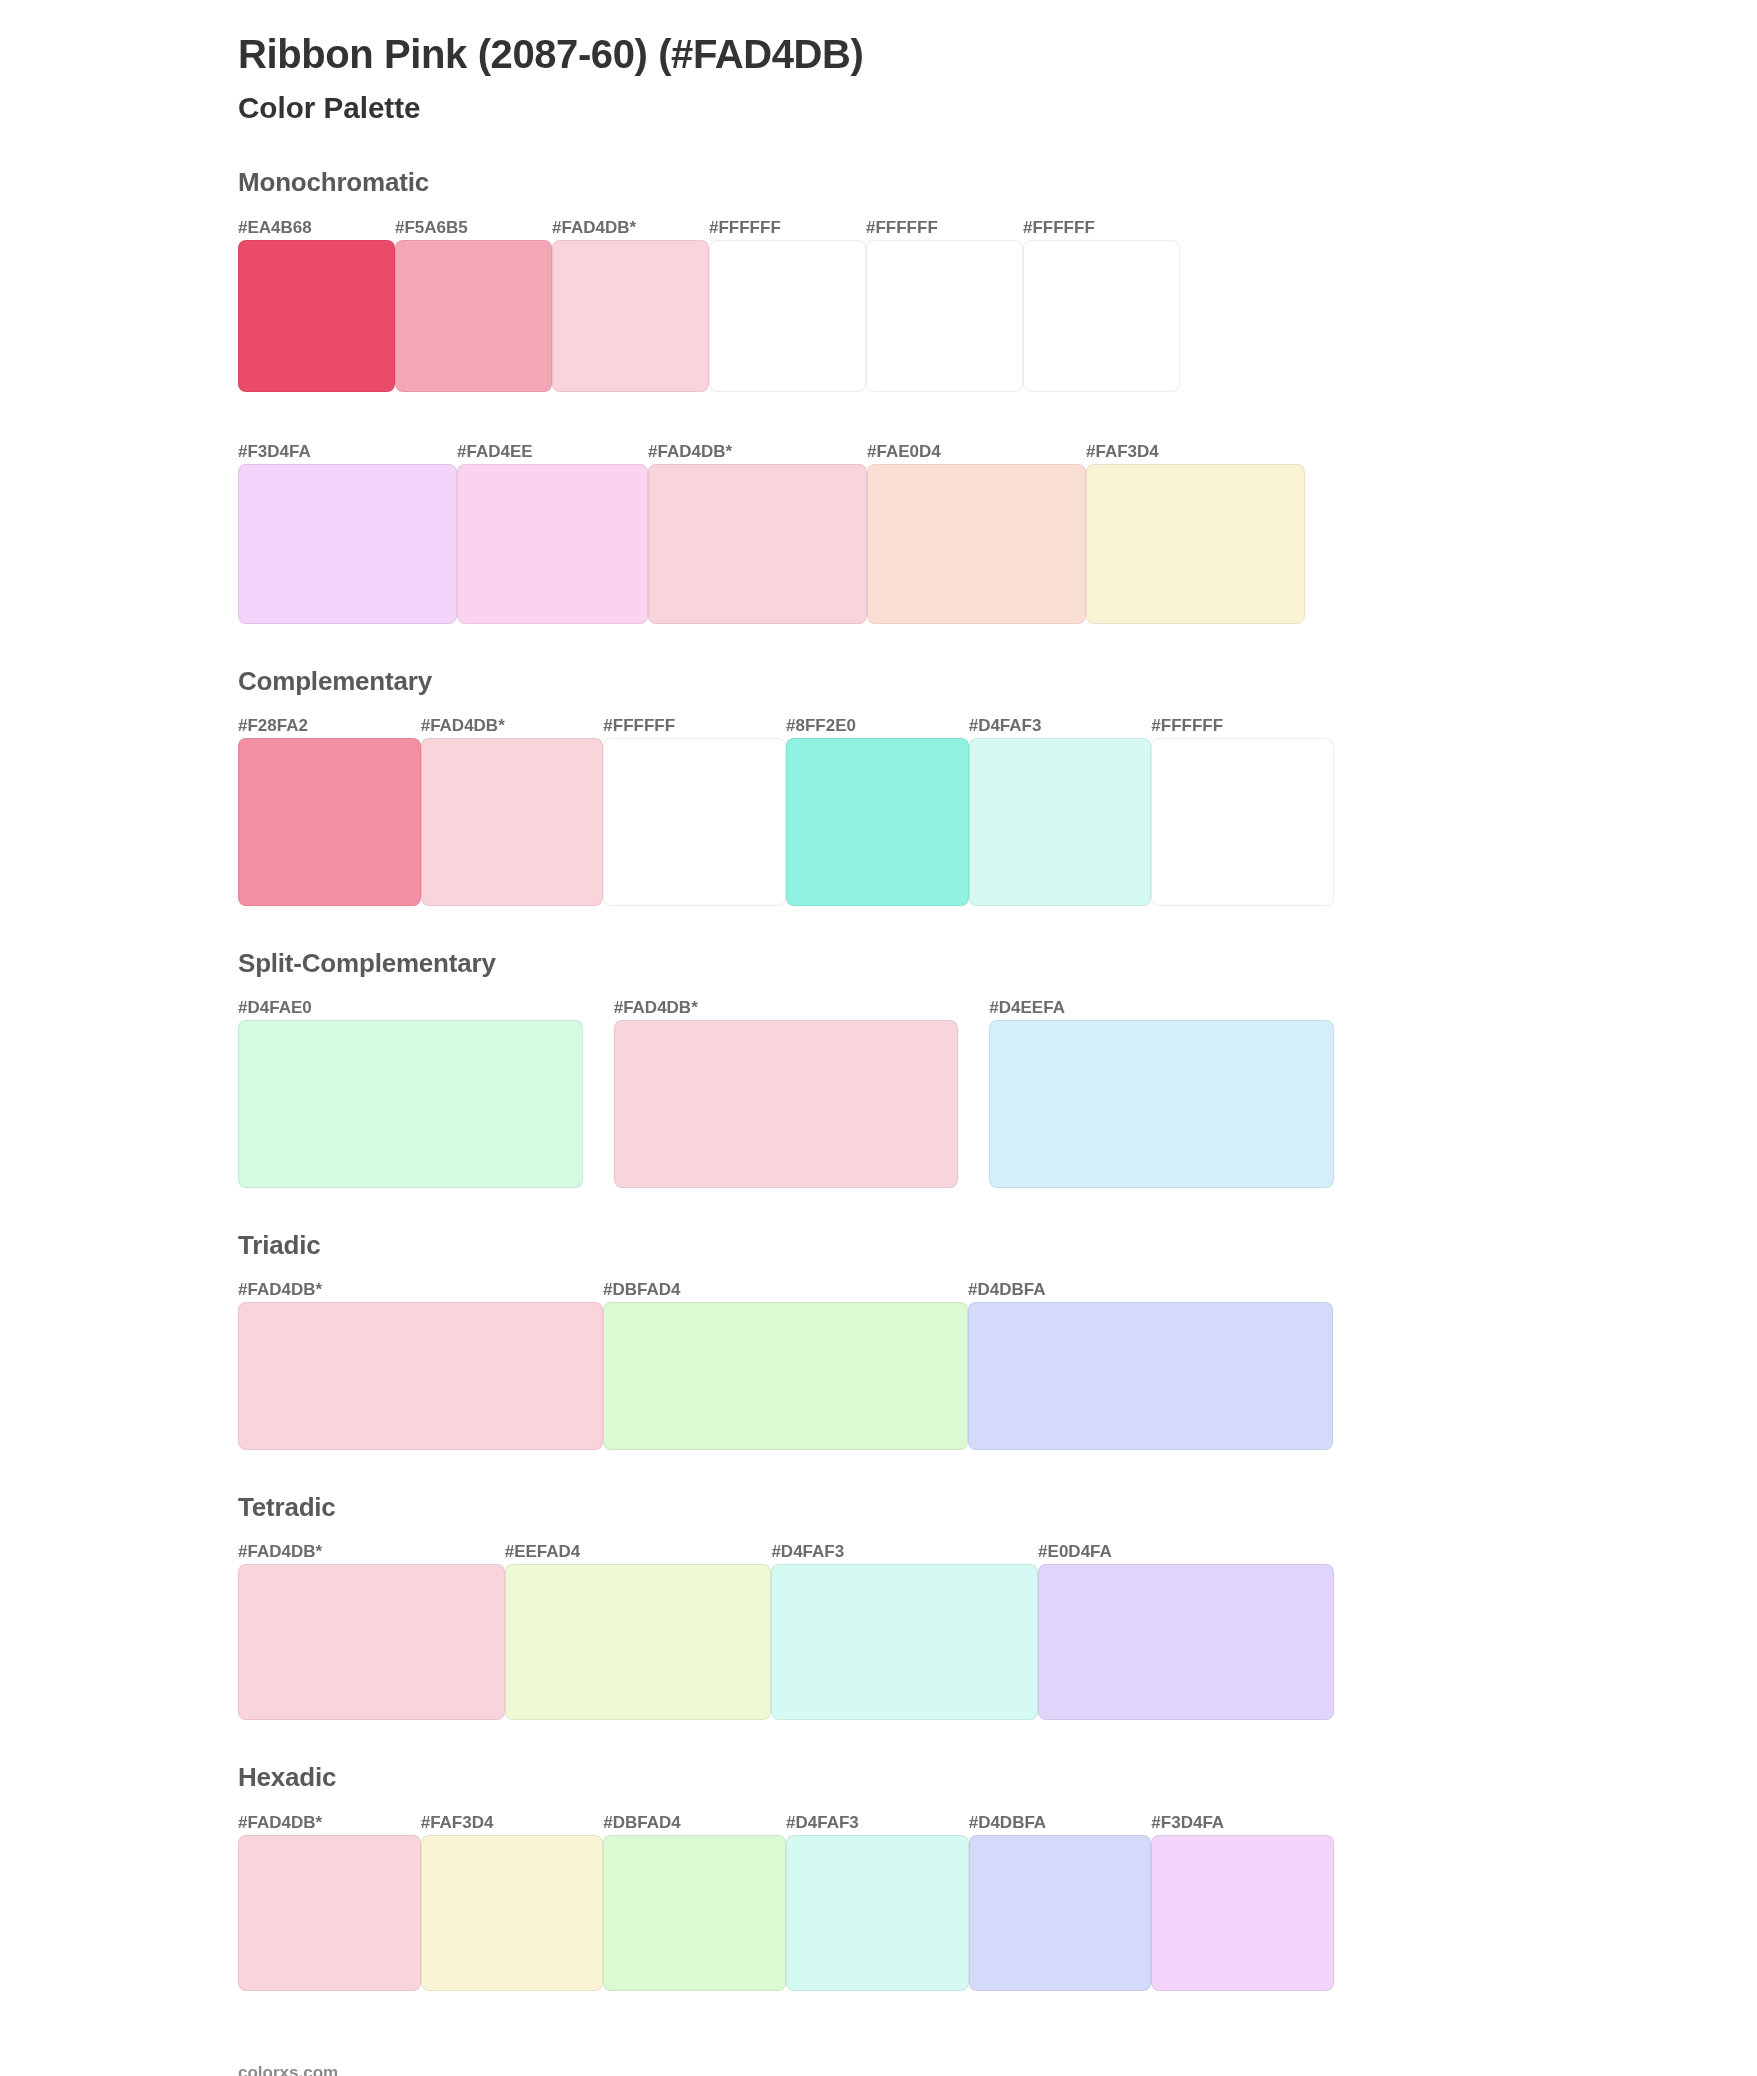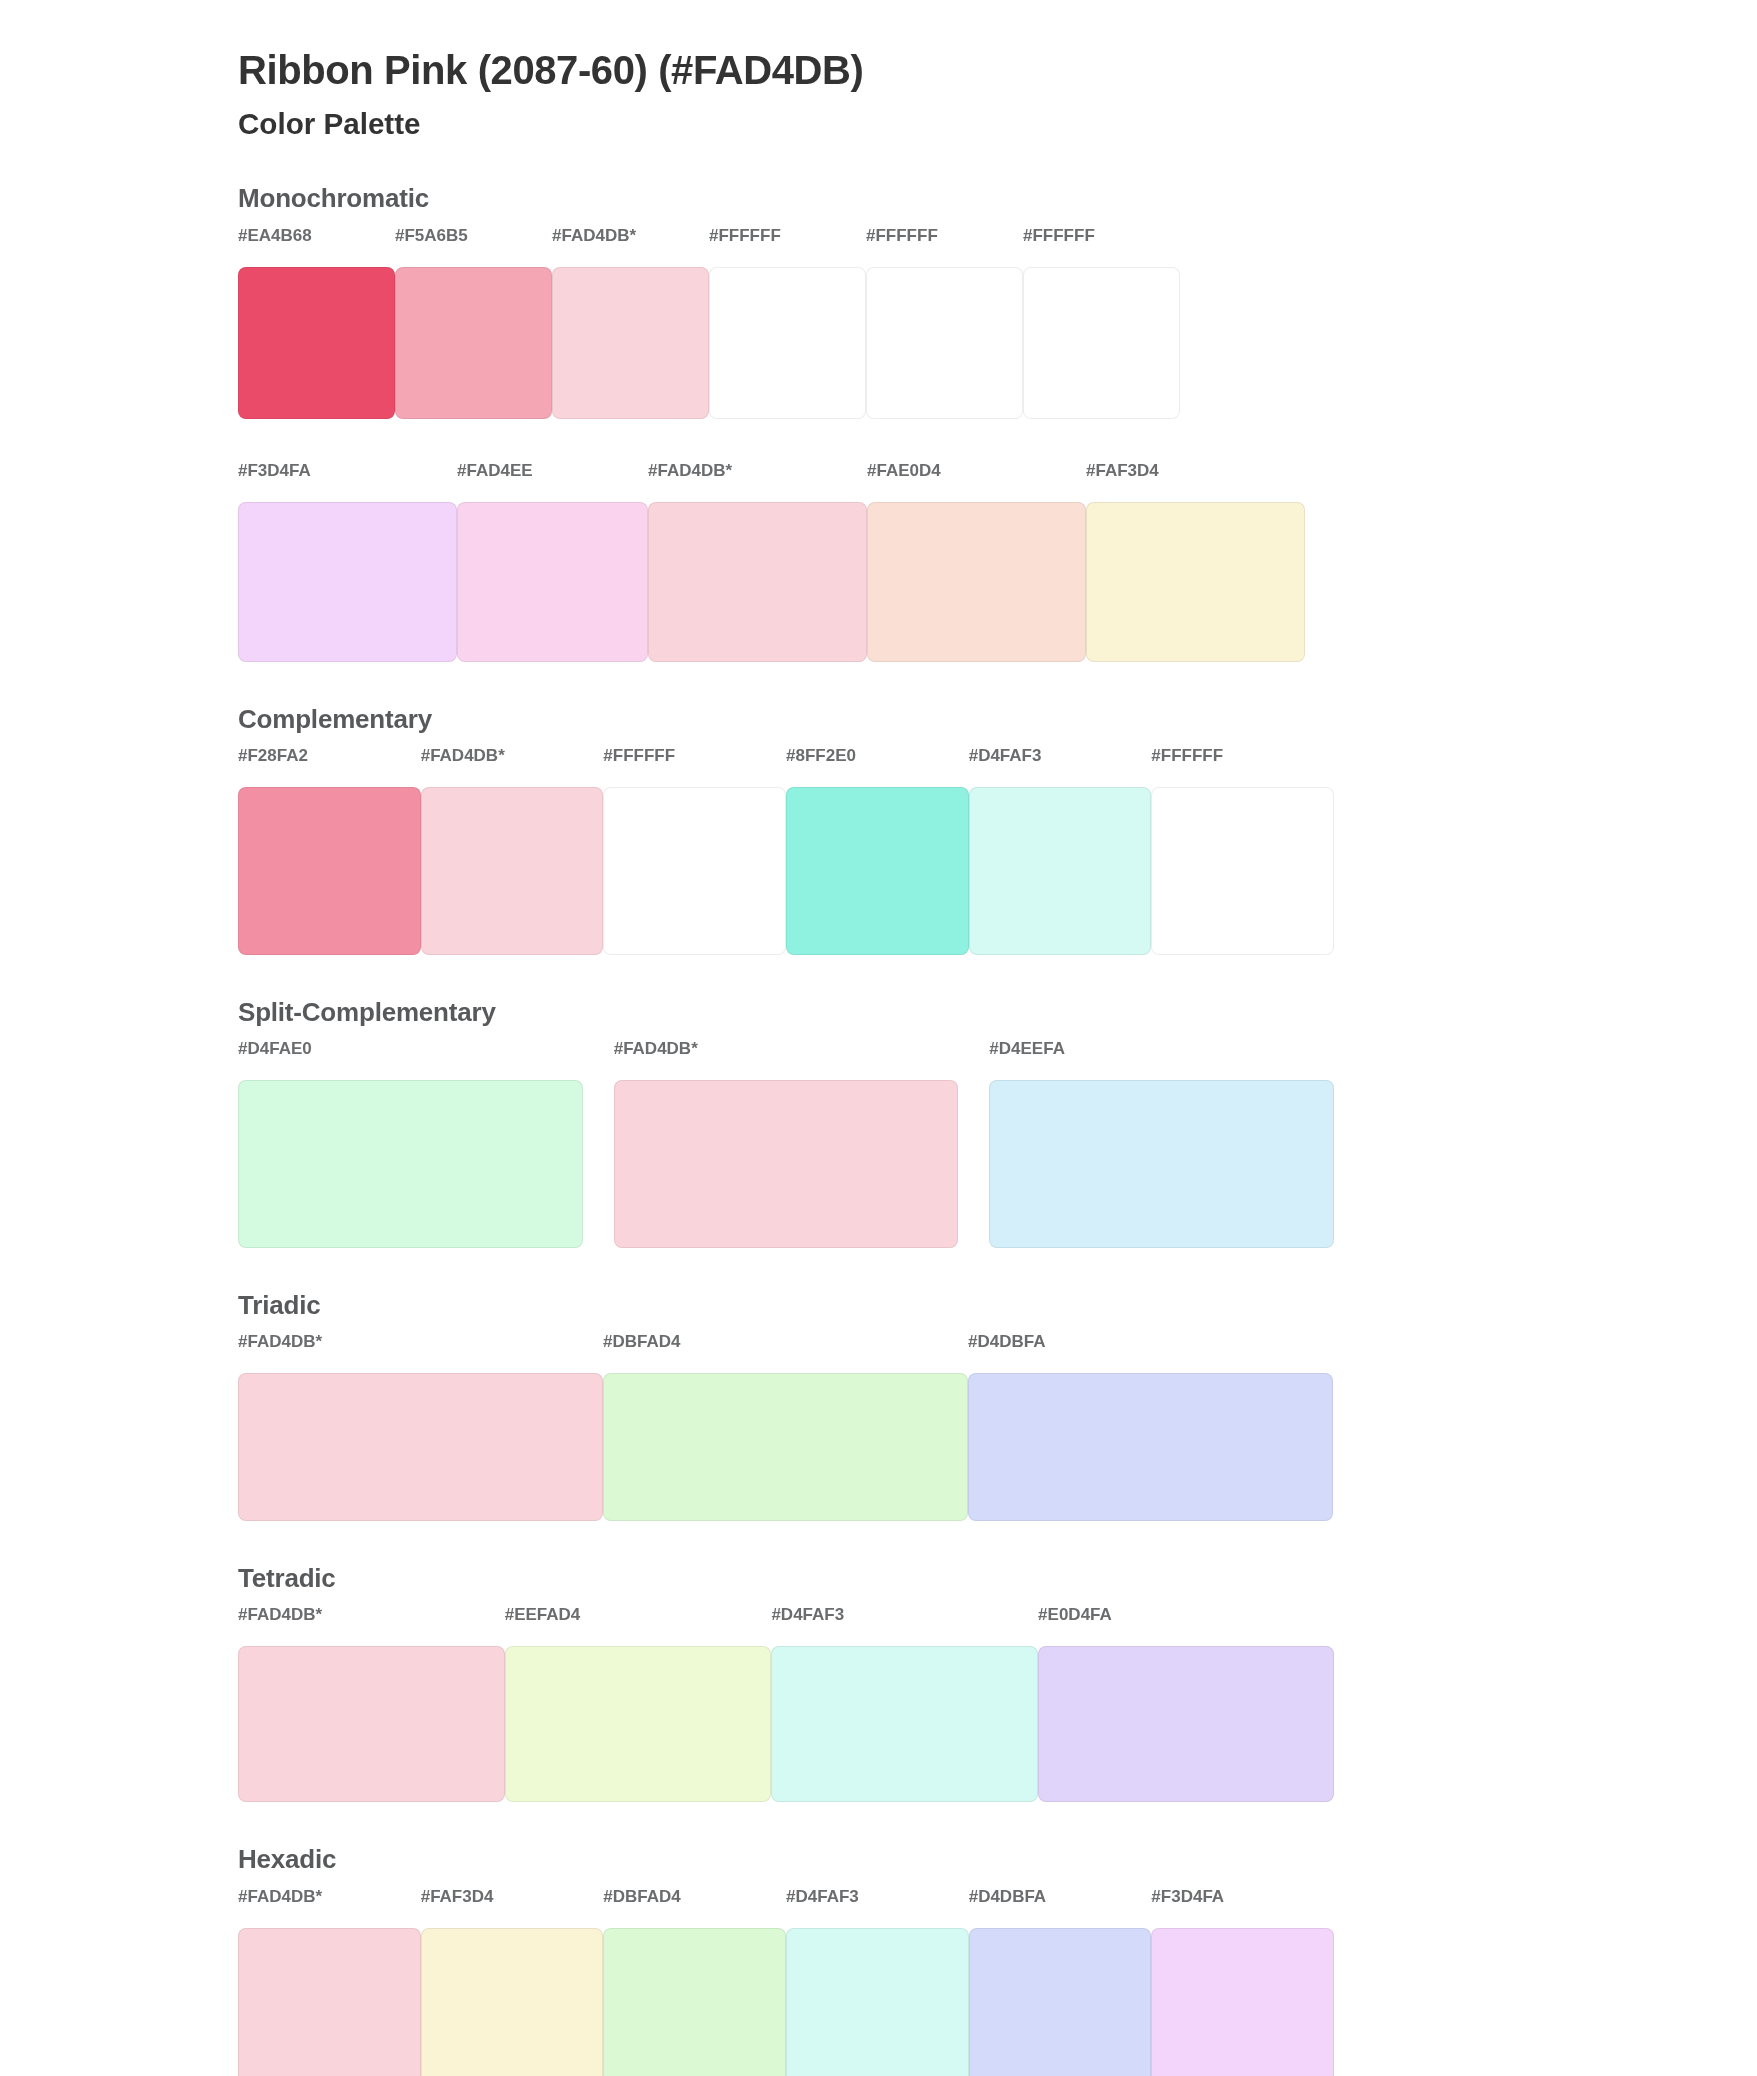--- a/index.html
+++ b/index.html
@@ -15,21 +15,21 @@
     min-height: 2077px;
     position: relative;
   }
   .page {
     padding: 24px 0 0 0;
   }
   h1.title {
     font-size: 40px;
     font-weight: bold;
     letter-spacing: -0.4px;
-    margin: 24px 0 0 238px;
+    margin: 8px 0 0 238px;
     color: #333333;
   }
   h2.subtitle {
     font-size: 29.6px;
     font-weight: bold;
     margin: 14.4px 0 0 238px;
     color: #333333;
   }
   .section {
     margin-top: 42px;
@@ -49,22 +49,23 @@
   }
   .swatch {
     position: relative;
     display: flex;
     flex-direction: column;
   }
   .swatch .hex {
     font-size: 17px;
     font-weight: bold;
     color: #6b6c6e;
-    padding-bottom: 21px;
+    padding-bottom: 2px;
     white-space: nowrap;
+    margin-top: 8px;
   }
   .swatch .chip {
     border-radius: 8px;
     border: 0.8px solid rgba(0,0,0,0.07);
   }
   .footer {
     margin: 72px 0 32px 238px;
     font-size: 17px;
     font-weight: bold;
     color: #8a8a8a;

